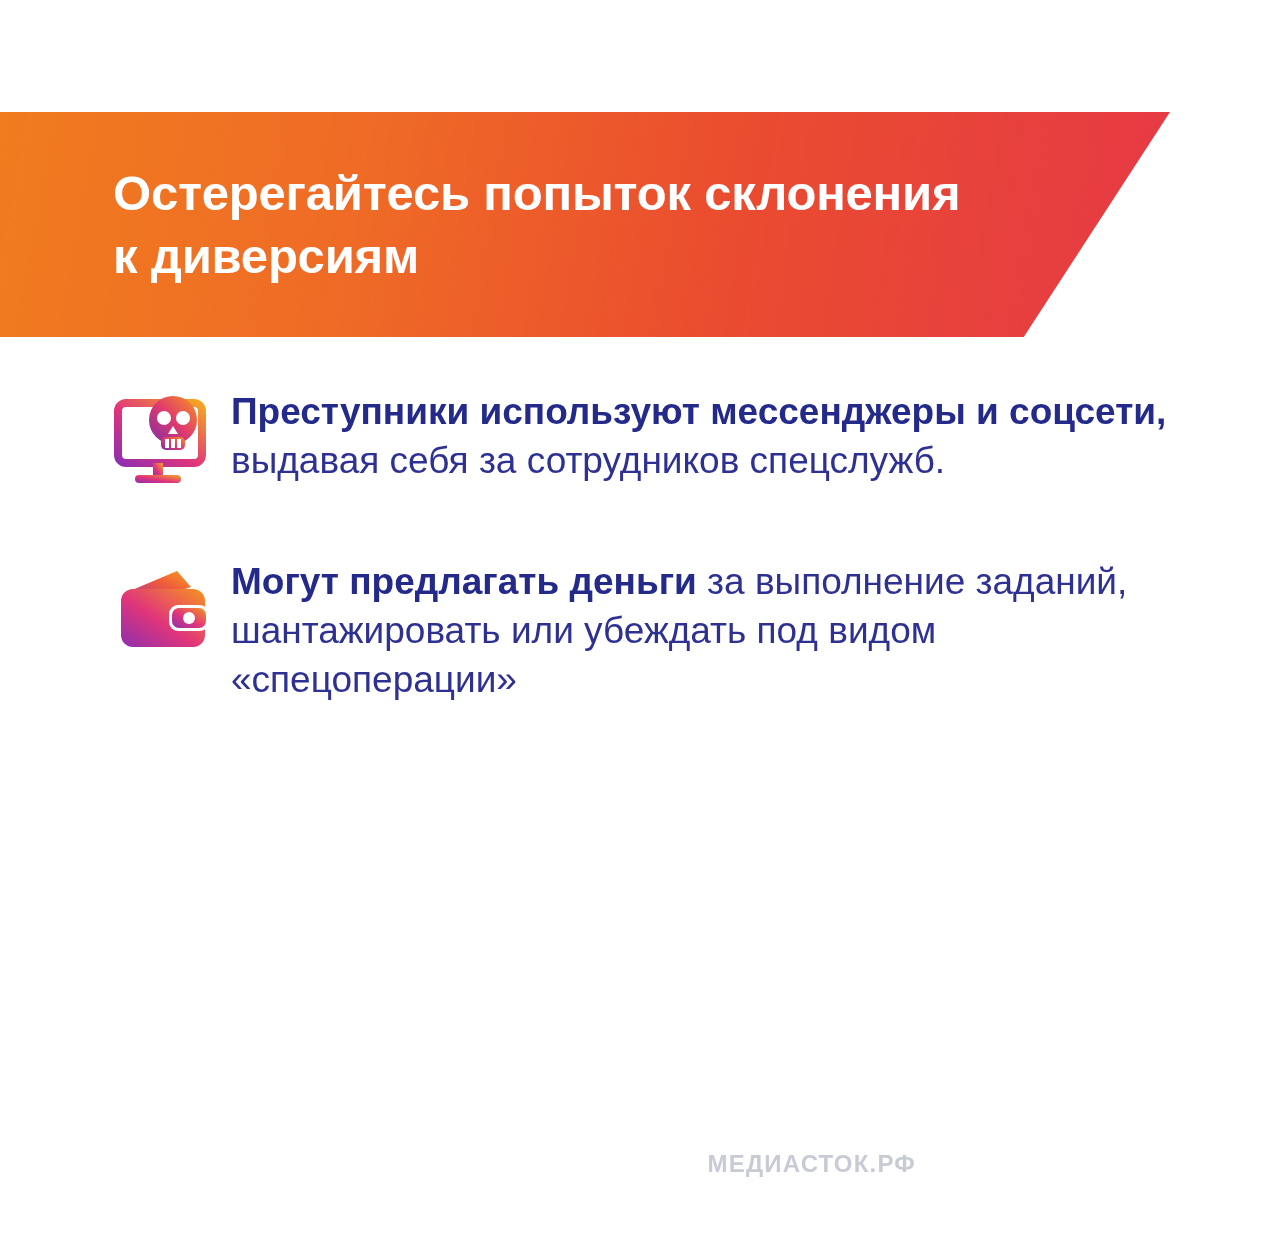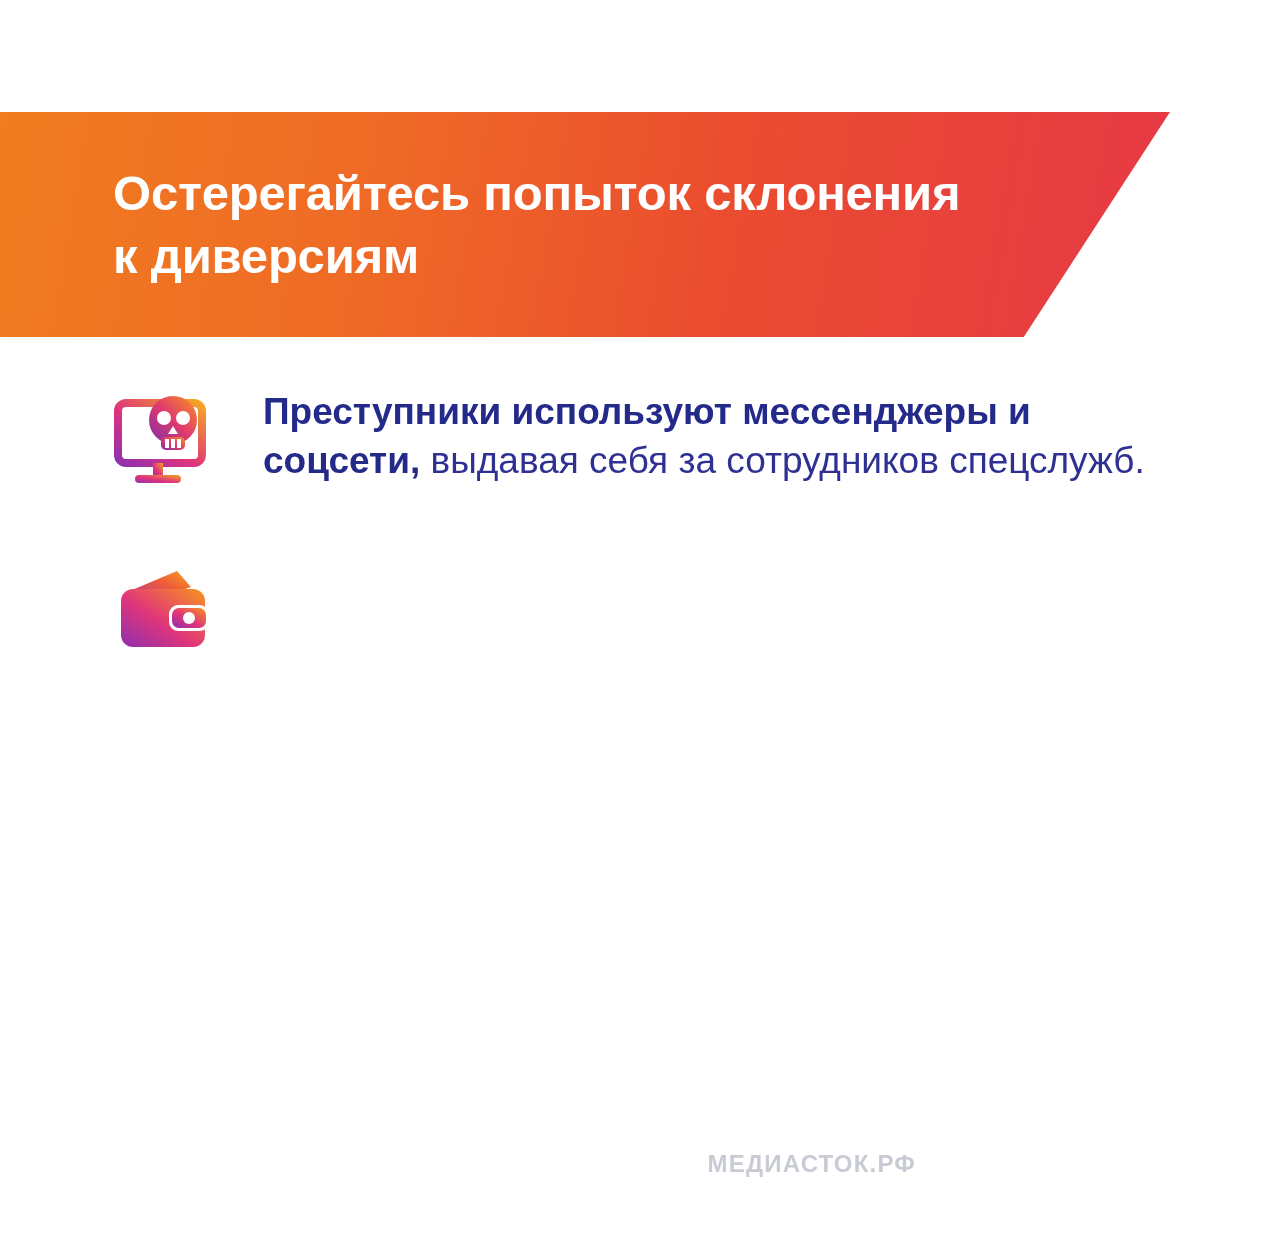--- a/index.html
+++ b/index.html
@@ -65,21 +65,20 @@
     flex: 0 0 auto;
     width: 118px;
     padding-top: 8px;
   }
   .item-text {
     flex: 1 1 auto;
     color: #2e3192;
     font-size: 37px;
     line-height: 1.33;
     padding-top: 2px;
-    margin-left: 32px;
   }
   .item-text .strong {
     font-weight: bold;
     color: #232a8a;
   }
   .item-text .rest {
     font-weight: normal;
     color: #2e3192;
   }
 
@@ -164,19 +163,22 @@
 
           <path d="M12 30 L64 8 L78 24 L24 42 Z" fill="url(#gradD)"></path>
 
           <rect x="8" y="26" width="84" height="58" rx="12" ry="12" fill="url(#gradC)"></rect>
 
           <rect x="56" y="42" width="40" height="26" rx="9" ry="9" fill="#ffffff"></rect>
           <rect x="59" y="45" width="34" height="20" rx="7" ry="7" fill="url(#gradC)"></rect>
           <circle cx="76" cy="55" r="6" fill="#ffffff"></circle>
         </svg>
       </div>
+      <div class="item-text">
+        <span class="strong">Могут предлагать деньги</span><span class="rest"> за выполнение заданий, шантажировать или убеждать под видом «спецоперации»</span>
+      </div>
     </div>
 
   </div>
 
   <div class="footer">МЕДИАСТОК.РФ</div>
 
 </div>
 
 </body></html>

